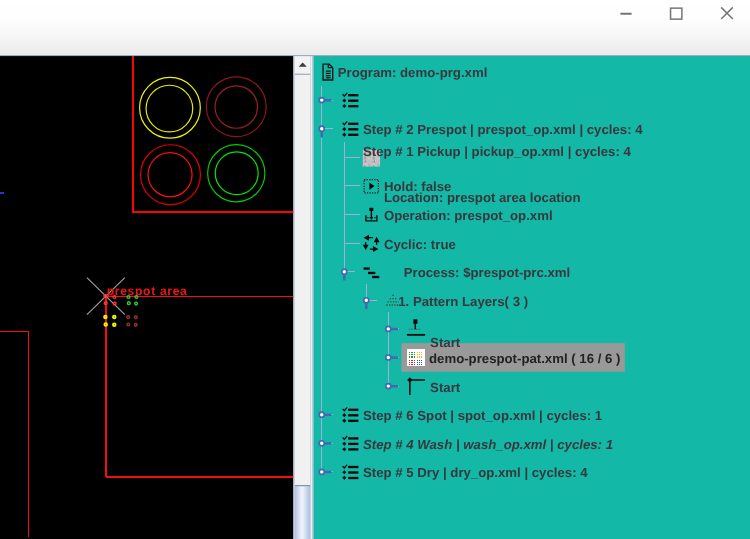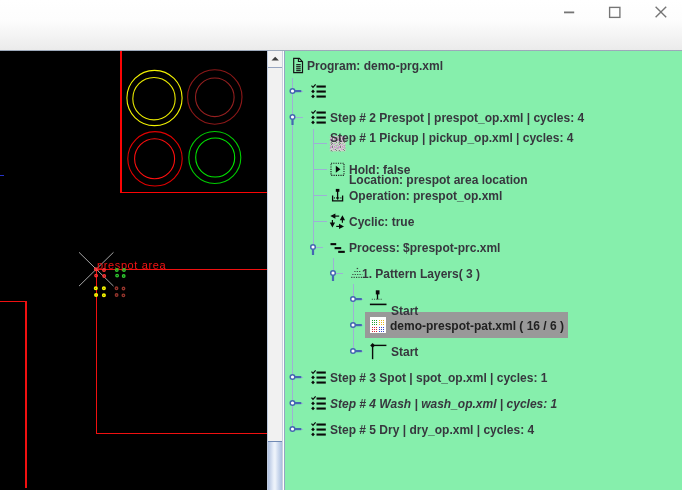--- a/index.html
+++ b/index.html
@@ -1,28 +1,28 @@
 <!DOCTYPE html>
 <html><head>
 <meta charset="utf-8">
 <style>
 html,body{margin:0;padding:0;width:682px;height:490px;overflow:hidden;background:#fff;}
 *{box-sizing:border-box;}
 body{font-family:"Liberation Sans",sans-serif;}
 #titlebar{position:absolute;left:0;top:0;width:682px;height:50px;
   background:linear-gradient(180deg,#ffffff 0%,#fdfdfd 40%,#ebebeb 100%);}
-#canvas{position:absolute;left:0;top:50px;width:267px;height:440px;}
+#canvas{position:absolute;left:0;top:50px;width:267px;height:440px;font-weight:bold;}
 #sbar{position:absolute;left:267px;top:50px;width:16px;height:440px;background:#f1f1f1;
   border-left:1px solid #bfcbdf;border-right:1px solid #c9d1de;}
 #sbtn{position:absolute;left:0;top:0;width:14px;height:18px;background:#f3f3f3;border-bottom:1px solid #96a5c0;}
 #sthumb{position:absolute;left:0px;top:391px;width:14px;height:49px;
   border-top:1.5px solid #7089b4;
   background:linear-gradient(90deg,#b0c1e0 0%,#e6edf8 38%,#eff4fb 50%,#d4dff1 68%,#a9bede 100%);}
 #treeline{position:absolute;left:284px;top:50px;width:1px;height:440px;background:#93a5c2;}
-#tree{position:absolute;left:285px;top:50px;width:397px;height:440px;background:#86efac;}
+#tree{position:absolute;left:285px;top:50px;width:397px;height:440px;background:#14b8a6;}
 .t{position:absolute;white-space:pre;font-weight:bold;font-size:12px;color:#37373e;line-height:16px;}
 #sel{position:absolute;left:80px;top:262px;width:203px;height:26px;background:#999999;}
 </style>
 </head>
 <body>
 <div id="titlebar">
   <svg width="682" height="50" style="position:absolute;left:0;top:0">
     <line x1="564" y1="12.4" x2="574.2" y2="12.4" stroke="#757575" stroke-width="1.8"></line>
     <rect x="609.6" y="7.4" width="10.3" height="10" fill="none" stroke="#757575" stroke-width="1.35"></rect>
     <line x1="655.6" y1="6.7" x2="666.2" y2="17.3" stroke="#757575" stroke-width="1.35"></line>
@@ -328,22 +328,22 @@
 
 </svg>
 
 <div class="t" style="left:22px;top:8px;">Program: demo-prg.xml</div>
 <div class="t" style="left:45px;top:34px;margin-top:46px;">Step # 1 Pickup | pickup_op.xml | cycles: 4</div>
 <div class="t" style="left:45px;top:60px;">Step # 2 Prespot | prespot_op.xml | cycles: 4</div>
 <div class="t" style="left:64px;top:86px;margin-top:36px;">Location: prespot area location</div>
 <div class="t" style="left:64px;top:112px;">Hold: false</div>
 <div class="t" style="left:64px;top:138px;">Operation: prespot_op.xml</div>
 <div class="t" style="left:64px;top:164px;">Cyclic: true</div>
-<div class="t" style="left:64px;top:190px;">Process: $prespot-prc.xml</div>
+<div class="t" style="left:82px;top:190px;">Process: $prespot-prc.xml</div>
 <div class="t" style="left:77px;top:216px;">1. Pattern Layers( 3 )</div>
 <div class="t" style="left:106px;top:253px;">Start</div>
 <div class="t" style="left:105px;top:268px;color:#222;">demo-prespot-pat.xml ( 16 / 6 )</div>
 <div class="t" style="left:106px;top:294px;">Start</div>
-<div class="t" style="left:45px;top:320px;">Step # 3 Spot | spot_op.xml | cycles: 1</div>
+<div class="t" style="left:45px;top:320px;">Step # 6 Spot | spot_op.xml | cycles: 1</div>
 <div class="t" style="left:45px;top:346px;font-style:italic;">Step # 4 Wash | wash_op.xml | cycles: 1</div>
 <div class="t" style="left:45px;top:372px;">Step # 5 Dry | dry_op.xml | cycles: 4</div>
 </div>
 <div style="position:absolute;left:0;top:49.6px;width:682px;height:1.9px;background:linear-gradient(180deg,#e8ecf0 0%,#9fabbc 45%,#8593a9 100%);"></div>
 
 </body></html>

